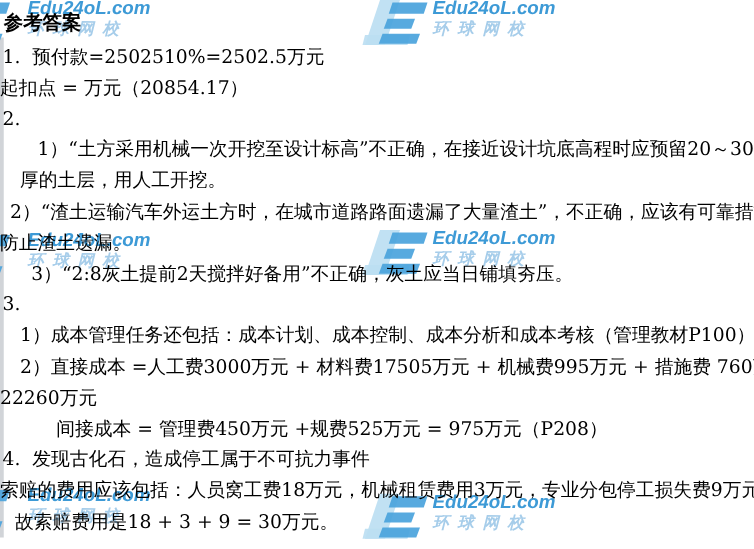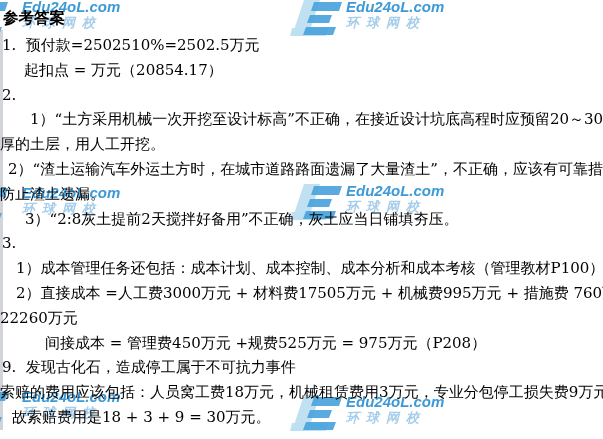--- a/index.html
+++ b/index.html
@@ -128,30 +128,30 @@
       </svg>
     <div class="wm-text">
       <div class="brand" style="color: rgb(61, 154, 214);">Edu24oL.com</div>
       <div class="brand-cn" style="color: rgb(166, 205, 234);">环球网校</div>
     </div>
   </div>
 
   <div class="doc-title">参考答案</div>
   <div class="lines" id="lines">
       <div class="text-line" style="padding-left: 2px;">1.  预付款=2502510%=2502.5万元</div>
-      <div class="text-line" style="padding-left: 24px;">起扣点 = 万元（20854.17）</div>
+      <div class="text-line" style="">起扣点 = 万元（20854.17）</div>
       <div class="text-line" style="padding-left: 2px;">2.</div>
       <div class="text-line" style="padding-left: 30px;">1）“土方采用机械一次开挖至设计标高”不正确，在接近设计坑底高程时应预留20～30cm</div>
-      <div class="text-line" style="padding-left: 0px;">厚的土层，用人工开挖。</div>
+      <div class="text-line" style="padding-left: 16px;">厚的土层，用人工开挖。</div>
       <div class="text-line" style="padding-left: 8px;">2）“渣土运输汽车外运土方时，在城市道路路面遗漏了大量渣土”，不正确，应该有可靠措施</div>
       <div class="text-line" style="padding-left: 0px;">防止渣土遗漏。</div>
       <div class="text-line" style="padding-left: 25px;">3）“2:8灰土提前2天搅拌好备用”不正确，灰土应当日铺填夯压。</div>
       <div class="text-line" style="padding-left: 2px;">3.</div>
       <div class="text-line" style="padding-left: 16px; text-align: right;">1）成本管理任务还包括：成本计划、成本控制、成本分析和成本考核（管理教材P100）</div>
       <div class="text-line" style="padding-left: 16px;">2）直接成本 =人工费3000万元 + 材料费17505万元 + 机械费995万元 + 措施费 760万元 =</div>
       <div class="text-line" style="padding-left: 0px;">22260万元</div>
       <div class="text-line" style="padding-left: 45px;">间接成本 = 管理费450万元 +规费525万元 = 975万元（P208）</div>
-      <div class="text-line" style="padding-left: 2px;">9.  发现古化石，造成停工属于不可抗力事件</div>
+      <div class="text-line" style="padding-left: 2px;">4.  发现古化石，造成停工属于不可抗力事件</div>
       <div class="text-line" style="padding-left: 0px;">索赔的费用应该包括：人员窝工费18万元，机械租赁费用3万元，专业分包停工损失费9万元。</div>
       <div class="text-line" style="padding-left: 12px;">故索赔费用是18 + 3 + 9 = 30万元。</div>
     </div>
 
 </div>
 
 </body></html>

